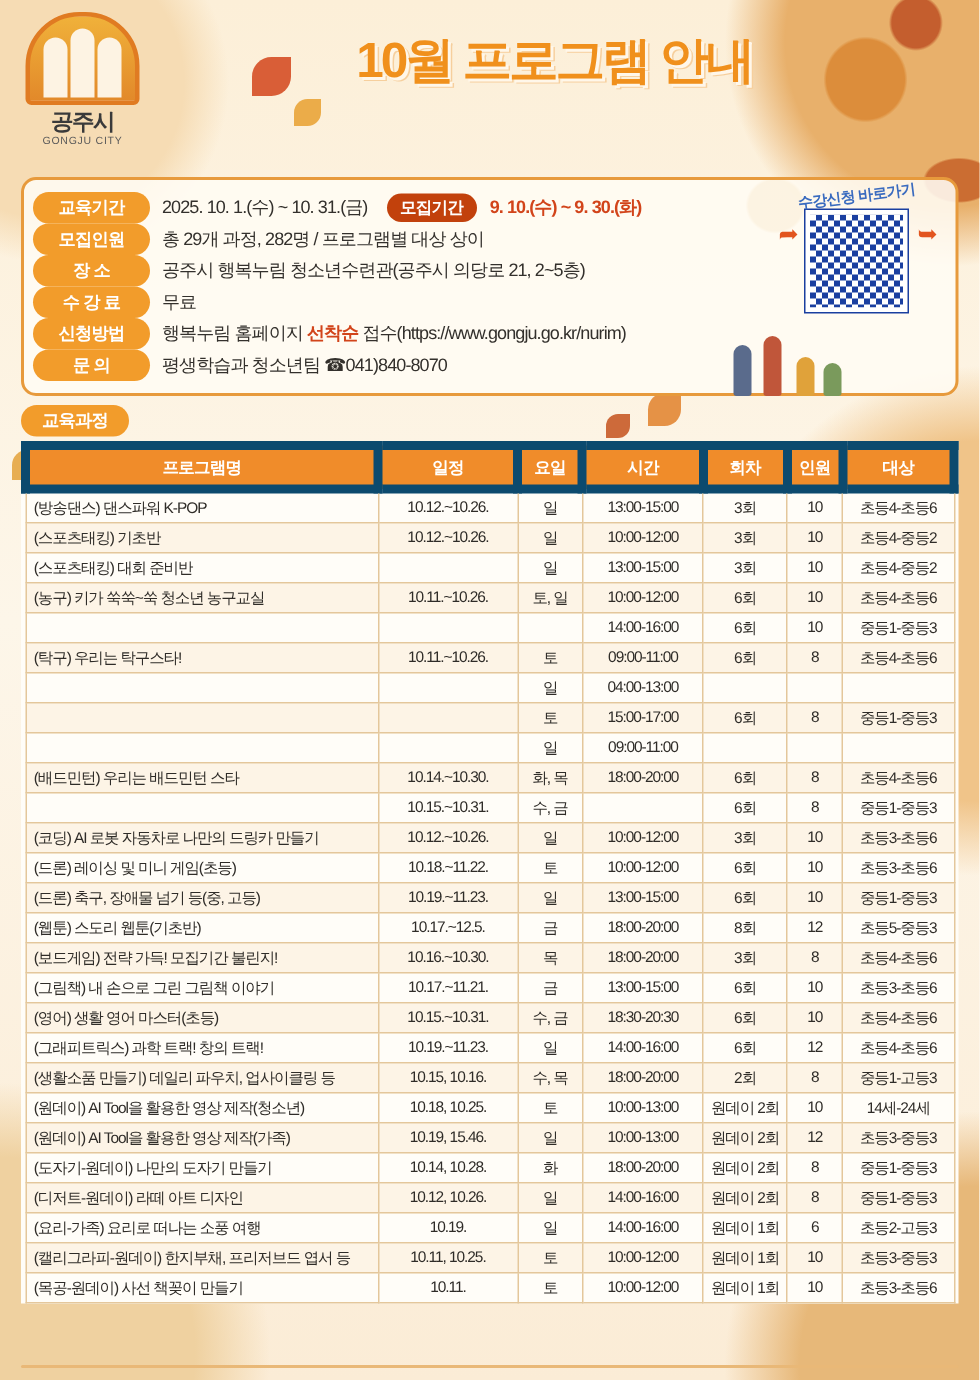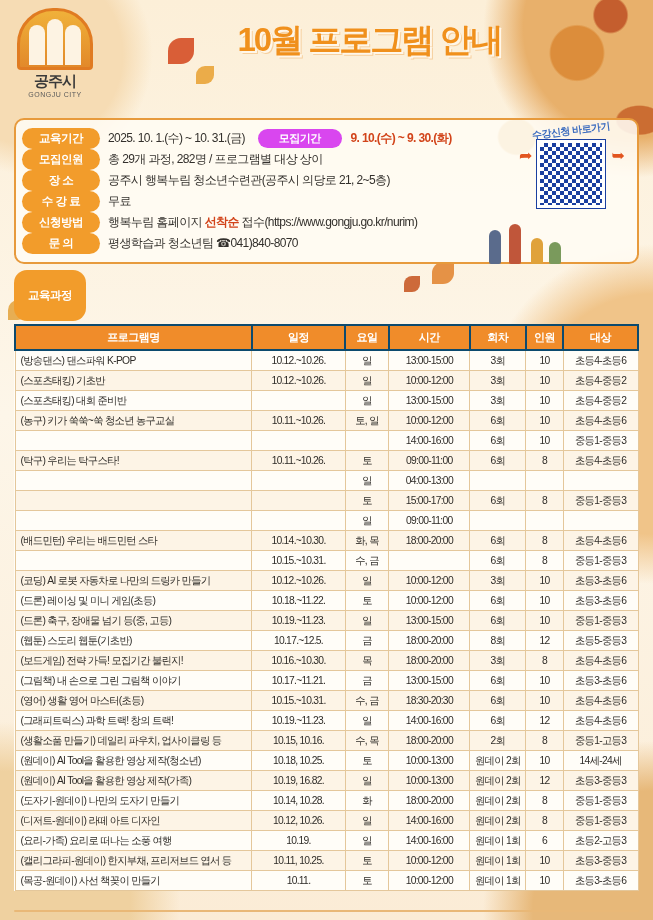--- a/index.html
+++ b/index.html
@@ -50,40 +50,40 @@
     text-shadow:2px 2px 0 #fff7ea, 3px 3px 0 #f6cf9d;}
 
   
   .infobox{position:relative;margin:0 14px;padding:8px 6px 8px 6px;
     border:2px solid #e79a3c;border-radius:10px;background:rgba(255,252,244,.88);}
   .inforow{display:flex;align-items:center;margin:0 0;min-height:20px;}
   .tag{flex:0 0 78px;background:#f29c2b;color:#fff;border-radius:13px;
     font-size:11.5px;font-weight:bold;text-align:center;padding:3px 0;letter-spacing:-0.5px;
     margin-right:8px;}
   .infotxt{font-size:12px;color:#33302c;letter-spacing:-0.6px;}
-  .tag2{display:inline-block;background:#d946ef;color:#fff;border-radius:11px;
-    font-size:11px;font-weight:bold;padding:2px 21px;margin:0 6px 0 10px;letter-spacing:-0.5px;}
+  .tag2{display:inline-block;background:#c2410c;color:#fff;border-radius:11px;
+    font-size:11px;font-weight:bold;padding:2px 9px;margin:0 6px 0 10px;letter-spacing:-0.5px;}
   .hl{color:#d2441a;font-weight:bold;}
   .qrwrap{position:absolute;right:18px;top:4px;width:96px;text-align:center;}
   .qrlabel{font-size:10px;color:#3a6bbf;font-weight:bold;transform:rotate(-7deg);
     letter-spacing:-0.5px;margin-bottom:2px;}
   .qr{width:62px;height:62px;margin:0 auto;background:
      repeating-conic-gradient(#1a3fa0 0% 25%, #ffffff 0% 50%) 0 0/8px 8px;
      border:3px solid #fff;outline:1px solid #1a3fa0;}
   .qrarrow{position:absolute;font-size:16px;color:#e2551f;}
 
   .people{position:absolute;right:8px;bottom:-2px;height:46px;width:150px;}
   .person{position:absolute;bottom:0;width:12px;border-radius:6px 6px 2px 2px;}
 
   
   .tablewrap{margin:6px 14px 0 14px;position:relative;}
   .coursetag{display:inline-block;background:#f29c2b;color:#fff;border-radius:13px;
-    font-size:11.5px;font-weight:bold;padding:18px 14px;letter-spacing:-0.5px;margin-bottom:3px;}
+    font-size:11.5px;font-weight:bold;padding:3px 14px;letter-spacing:-0.5px;margin-bottom:3px;}
   table{width:100%;border-collapse:collapse;background:#fffdf8;}
-  th{background:#f08c2a;color:#fff;font-size:11px;font-weight:bold;border:2px solid #0c4a6e;
+  th{background:#f08c2a;color:#fff;font-size:11px;font-weight:bold;border:6px solid #0c4a6e;
      padding:4px 2px;letter-spacing:-0.5px;}
   td{border:1px solid #e4c79b;font-size:10.3px;padding:2.5px 3px;text-align:center;
      letter-spacing:-0.7px;color:#2f2c28;height:14px;}
   td.name{text-align:left;padding-left:5px;}
   tbody tr:nth-child(even) td{background:#fdf4e6;}
   tbody tr:nth-child(odd) td{background:#fffdf8;}
   .footerline{position:absolute;left:14px;right:14px;bottom:8px;height:2px;background:#e9b877;border-radius:2px;}
 </style>
 </head>
 <body>
@@ -356,21 +356,21 @@
             <td class="name">(원데이) AI Tool을 활용한 영상 제작(청소년)</td>
             <td>10.18, 10.25.</td>
             <td>토</td>
             <td>10:00-13:00</td>
             <td>원데이 2회</td>
             <td>10</td>
             <td>14세-24세</td>
           </tr>
           <tr>
             <td class="name">(원데이) AI Tool을 활용한 영상 제작(가족)</td>
-            <td>10.19, 16.82.</td>
+            <td>10.19, 15.46.</td>
             <td>일</td>
             <td>10:00-13:00</td>
             <td>원데이 2회</td>
             <td>12</td>
             <td>초등3-중등3</td>
           </tr>
           <tr>
             <td class="name">(도자기-원데이) 나만의 도자기 만들기</td>
             <td>10.14, 10.28.</td>
             <td>화</td>

